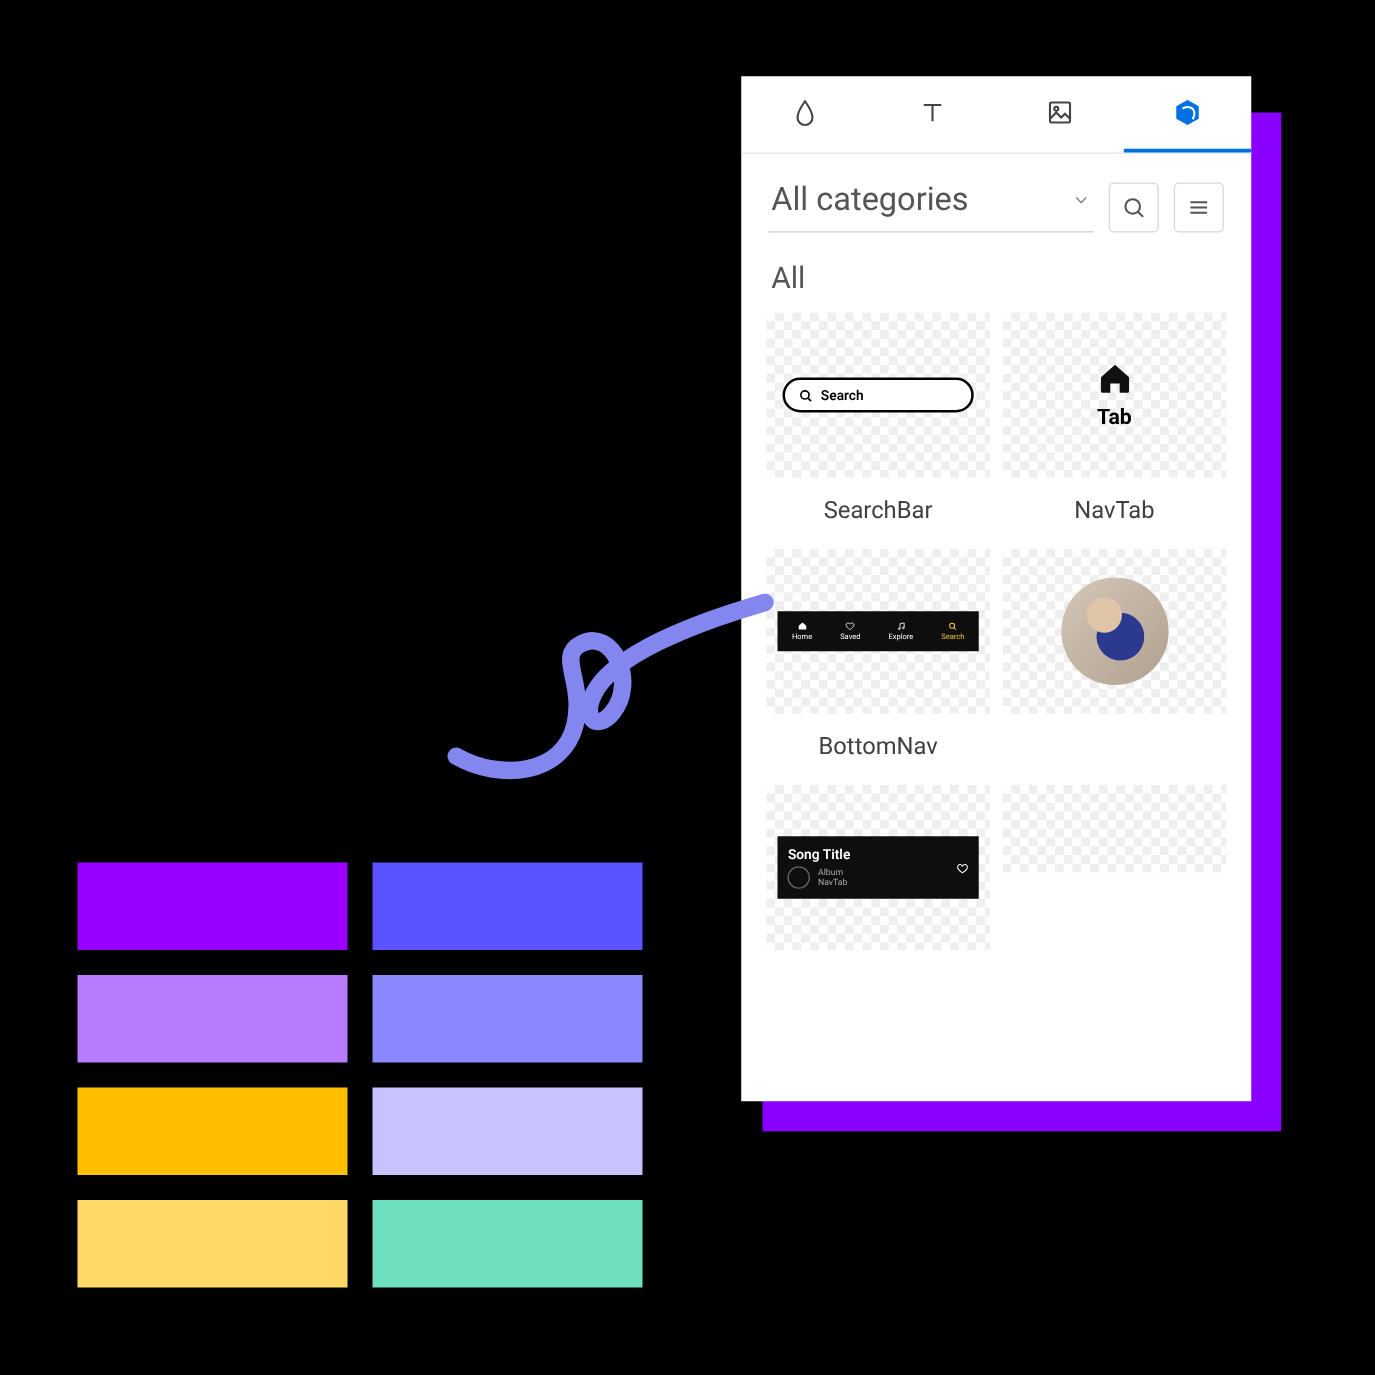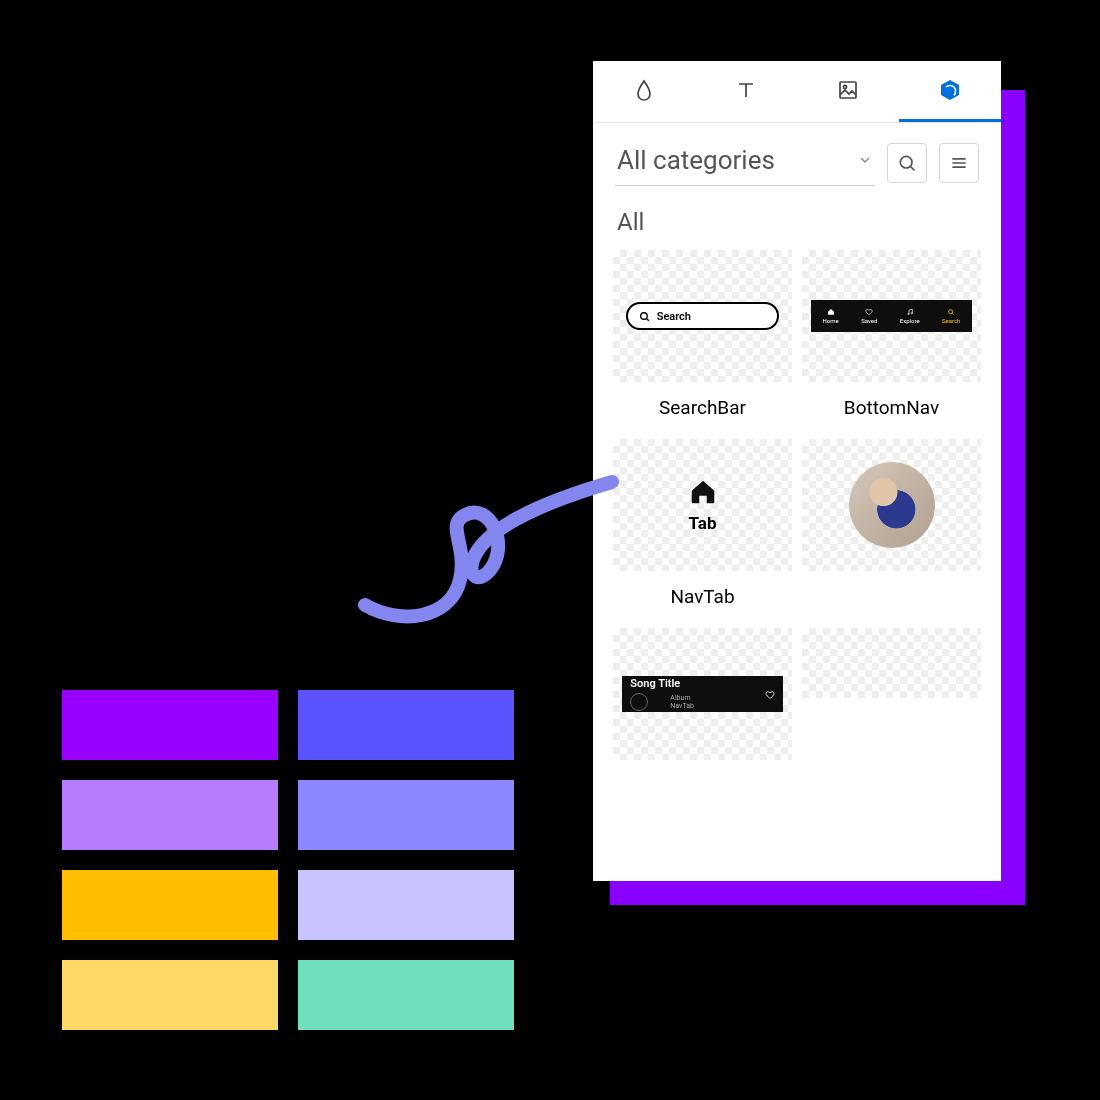--- a/index.html
+++ b/index.html
@@ -42,21 +42,21 @@
     display: flex;
     align-items: center;
     justify-content: center;
     border-bottom: 3px solid transparent;
   }
   .tab svg { width: 24px; height: 24px; }
   .tab.active { border-bottom-color: #0071e3; }
 
   .filters {
     display: flex;
-    align-items: center;
+    align-items: flex-end;
     gap: 12px;
     padding: 16px 22px 10px 22px;
   }
   .category-select {
     flex: 1;
     display: flex;
     align-items: center;
     justify-content: space-between;
     border-bottom: 1px solid #ccc;
     padding: 6px 2px 10px 2px;
@@ -103,21 +103,21 @@
     background-size: 14px 14px;
     background-position: 0 0, 0 7px, 7px -7px, -7px 0;
     display: flex;
     align-items: center;
     justify-content: center;
     padding: 6px;
   }
   .card-label {
     text-align: center;
     font-size: 19px;
-    color: #000000;
+    color: #404040;
     padding: 14px 4px 10px;
   }
 
   
   .searchbar-preview {
     background: #fff;
     border: 2px solid #000;
     border-radius: 999px;
     height: 28px;
     width: 92%;
@@ -154,21 +154,21 @@
     border-radius: 50%;
     background: radial-gradient(circle at 40% 35%, #e0c5a8 0 18%, transparent 19%),
                 radial-gradient(circle at 55% 55%, #2b3a8f 0 28%, transparent 29%),
                 linear-gradient(135deg, #d4c8b8, #b0a090);
   }
 
   
   .pt-preview {
     background: #0e0e0e;
     width: 96%;
-    height: 36px;
+    height: 50px;
     color: #fff;
     display: flex;
     align-items: center;
     padding: 16px 8px;
     gap: 8px;
   }
   .pt-preview .dot {
     width: 18px; height: 18px; border: 1px solid #666; border-radius: 50%;
   }
   .pt-text .t1 { font-size: 11px; font-weight: 600; }
@@ -280,77 +280,77 @@
               <path d="M20 20l-4-4"></path>
           </svg>
           <span>Search</span>
         </div>
       </div>
       <div class="card-label">SearchBar</div>
     </div>
 
     <div class="card">
       <div class="thumb">
-        <div class="bottomnav-preview">
-          <div class="bn-item">
-            <svg viewBox="0 0 24 24" fill="#fff">
-                <path d="M3 11 12 3l9 8v9H3z"></path>
-              </svg>
-            <span>Home</span>
-          </div>
-          <div class="bn-item">
-            <svg viewBox="0 0 24 24" fill="none" stroke="#fff" stroke-width="2">
-                <path d="M12 20s-7-4.5-9-9c-1.5-3.5 1-7 4.5-7 2 0 3.5 1.5 4.5 3 1-1.5 2.5-3 4.5-3 3.5 0 6 3.5 4.5 7-2 4.5-9 9-9 9z"></path>
-              </svg>
-            <span>Saved</span>
-          </div>
-          <div class="bn-item">
-            <svg viewBox="0 0 24 24" fill="none" stroke="#fff" stroke-width="2">
-                <path d="M9 18V6l10-2v12"></path>
-                <circle cx="7" cy="18" r="2"></circle>
-                <circle cx="17" cy="16" r="2"></circle>
-              </svg>
-            <span>Explore</span>
-          </div>
-          <div class="bn-item active">
-            <svg viewBox="0 0 24 24" fill="none" stroke="#f5c518" stroke-width="2.5">
-                <circle cx="11" cy="11" r="6"></circle>
-                <path d="M20 20l-4-4"></path>
-              </svg>
-            <span>Search</span>
-          </div>
-        </div>
-      </div>
-      <div class="card-label">BottomNav</div>
-    </div>
-
-    <div class="card">
-      <div class="thumb">
         <div class="navtab-preview">
           <svg viewBox="0 0 24 24" fill="#111">
             <path d="M3 11 12 3l9 8v9a1 1 0 0 1-1 1h-5v-6h-6v6H4a1 1 0 0 1-1-1z"></path>
           </svg>
           <div class="lbl">Tab</div>
         </div>
       </div>
       <div class="card-label">NavTab</div>
     </div>
 
     <div class="card">
       <div class="thumb">
+        <div class="bottomnav-preview">
+          <div class="bn-item">
+            <svg viewBox="0 0 24 24" fill="#fff">
+                <path d="M3 11 12 3l9 8v9H3z"></path>
+              </svg>
+            <span>Home</span>
+          </div>
+          <div class="bn-item">
+            <svg viewBox="0 0 24 24" fill="none" stroke="#fff" stroke-width="2">
+                <path d="M12 20s-7-4.5-9-9c-1.5-3.5 1-7 4.5-7 2 0 3.5 1.5 4.5 3 1-1.5 2.5-3 4.5-3 3.5 0 6 3.5 4.5 7-2 4.5-9 9-9 9z"></path>
+              </svg>
+            <span>Saved</span>
+          </div>
+          <div class="bn-item">
+            <svg viewBox="0 0 24 24" fill="none" stroke="#fff" stroke-width="2">
+                <path d="M9 18V6l10-2v12"></path>
+                <circle cx="7" cy="18" r="2"></circle>
+                <circle cx="17" cy="16" r="2"></circle>
+              </svg>
+            <span>Explore</span>
+          </div>
+          <div class="bn-item active">
+            <svg viewBox="0 0 24 24" fill="none" stroke="#f5c518" stroke-width="2.5">
+                <circle cx="11" cy="11" r="6"></circle>
+                <path d="M20 20l-4-4"></path>
+              </svg>
+            <span>Search</span>
+          </div>
+        </div>
+      </div>
+      <div class="card-label">BottomNav</div>
+    </div>
+
+    <div class="card">
+      <div class="thumb">
         <div class="avatar-circle"></div>
       </div>
     </div>
 
     <div class="card">
       <div class="thumb">
         <div class="pt-preview">
           <div class="pt-text">
             <div class="t1">Song Title</div>
-            <div style="display:flex;align-items:center;gap:22px;margin-top:3px">
+            <div style="display:flex;align-items:center;gap:6px;margin-top:3px">
               <div class="dot"></div>
               <div>
                 <div class="t2">Album</div>
                 <div class="t3">NavTab</div>
               </div>
             </div>
           </div>
           <div class="heart">
             <svg viewBox="0 0 24 24" fill="none" stroke="#fff" stroke-width="2">
                 <path d="M12 20s-7-4.5-9-9c-1.5-3.5 1-7 4.5-7 2 0 3.5 1.5 4.5 3 1-1.5 2.5-3 4.5-3 3.5 0 6 3.5 4.5 7-2 4.5-9 9-9 9z"></path>

